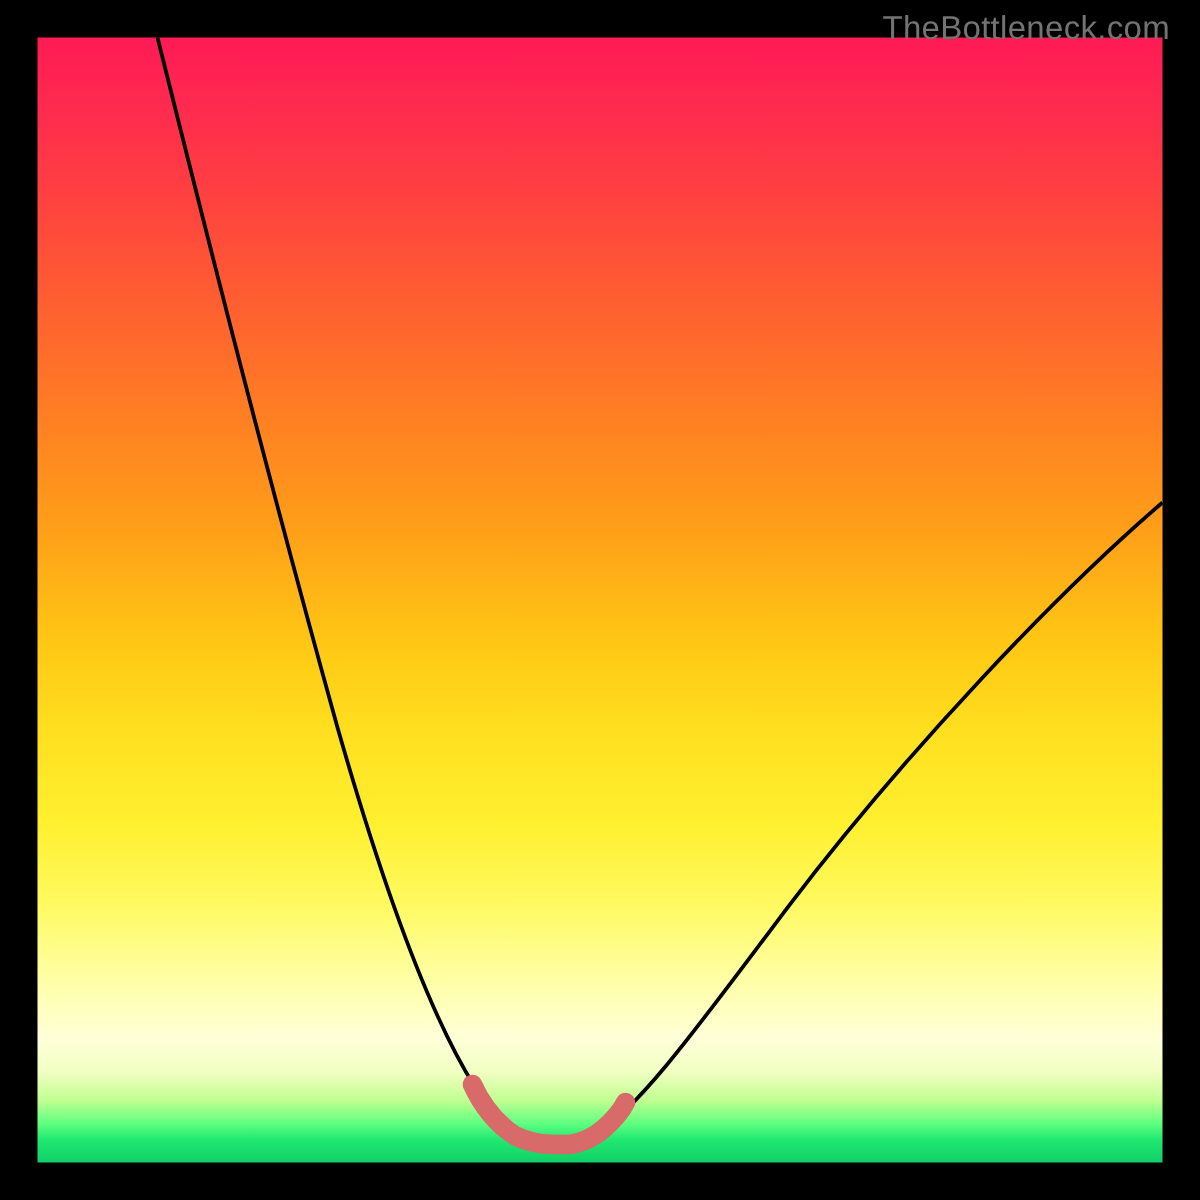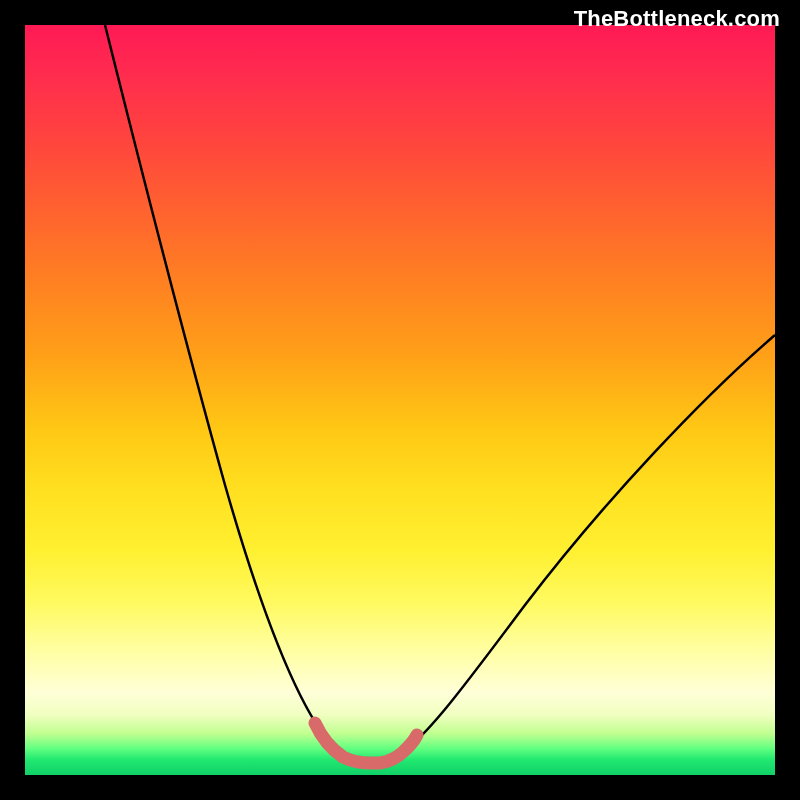--- a/index.html
+++ b/index.html
@@ -8,23 +8,23 @@
     height: 800px;
     background: #000;
     position: relative;
     font-family: Arial, sans-serif;
     overflow: hidden;
   }
   .watermark {
     position: absolute;
     top: 6px;
     right: 20px;
-    color: #ffffff;
+    color: #737373;
     font-size: 22px;
-    font-weight: 700;
+    font-weight: 400;
     z-index: 10;
     letter-spacing: 0.2px;
   }
   .plot-area {
     position: absolute;
     left: 25px;
     top: 25px;
     width: 750px;
     height: 750px;
     background: linear-gradient(to bottom,

